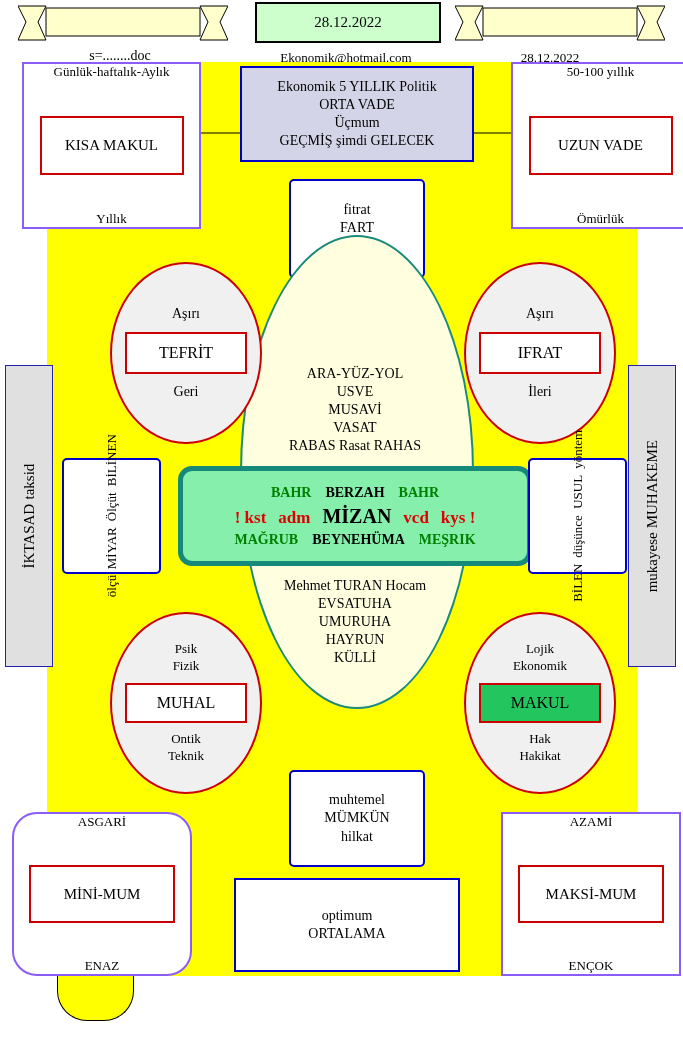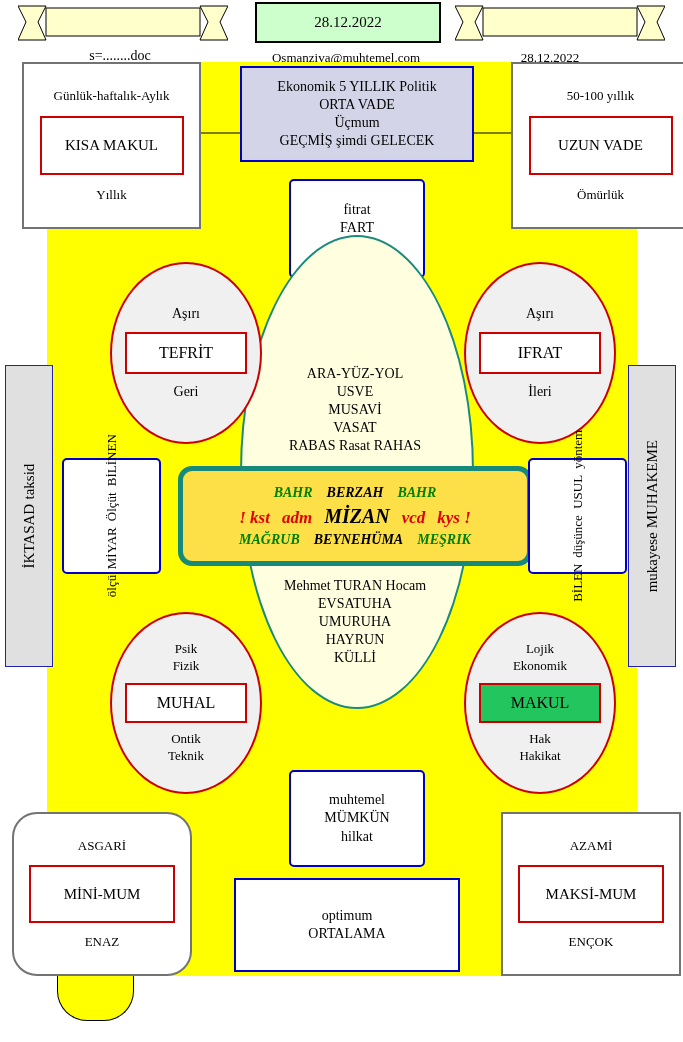--- a/index.html
+++ b/index.html
@@ -23,21 +23,21 @@
     background:#ffff00;border:1px solid #ffff00;
   }
   #yellow-stem{
     left:57px;top:960px;width:75px;height:60px;
     background:#ffff00;border-radius:0 0 30px 30px;
     border-left:1px solid #000;border-right:1px solid #000;border-bottom:1px solid #000;
   }
 
   
   .corner-box{
-    background:#ffffff;border:2px solid #737373;
+    background:#ffffff;border:2px solid #8b5cf6;justify-content:space-between;
   }
   .inner-red{
     background:#ffffff;border:2px solid #cc0000;
   }
   .inner-red-label{
     font-size:15px;
   }
 
   
   .blue-box{
@@ -60,21 +60,21 @@
     background:#f0f0f0;border:2px solid #cc0000;
   }
   .ellipse-center{
     border-radius:50%;
     background:#ffffe0;border:2px solid #1a8a7a;
   }
 
   
   #center-teal{
     left:178px;top:466px;width:344px;height:90px;
-    background:#fde047;border:5px solid #158a7a;border-radius:14px;font-style:italic;
+    background:#86efac;border:5px solid #158a7a;border-radius:14px;
   }
   .tl-line{line-height:1.25;}
   .green{color:#008000;}
   .red{color:#e00000;}
   .blk{color:#000000;}
 
   .small{font-size:14px;}
   .txt13{font-size:13px;}
   .txt14{font-size:14px;}
   .txt15{font-size:15px;}
@@ -99,21 +99,21 @@
 
 <div class="abs date-box ctr" style="left:255px;top:2px;width:182px;height:37px;">
   <span class="txt15">28.12.2022</span>
 </div>
 
 <div class="abs ctr" style="left:30px;top:48px;width:180px;height:16px;">
   <span class="small">s=........doc</span>
 </div>
 
 <div class="abs ctr" style="left:250px;top:50px;width:192px;height:16px;">
-  <span class="txt13">Osmanziva@muhtemel.com</span>
+  <span class="txt13">Ekonomik@hotmail.com</span>
 </div>
 
 <div class="abs ctr" style="left:490px;top:50px;width:120px;height:16px;">
   <span class="txt13">28.12.2022</span>
 </div>
 
 <div class="abs" id="yellow-body"></div>
 <div class="abs" id="yellow-stem"></div>
 
 <svg class="abs" style="left:0;top:0;" width="683" height="1042" viewBox="0 0 683 1042">

